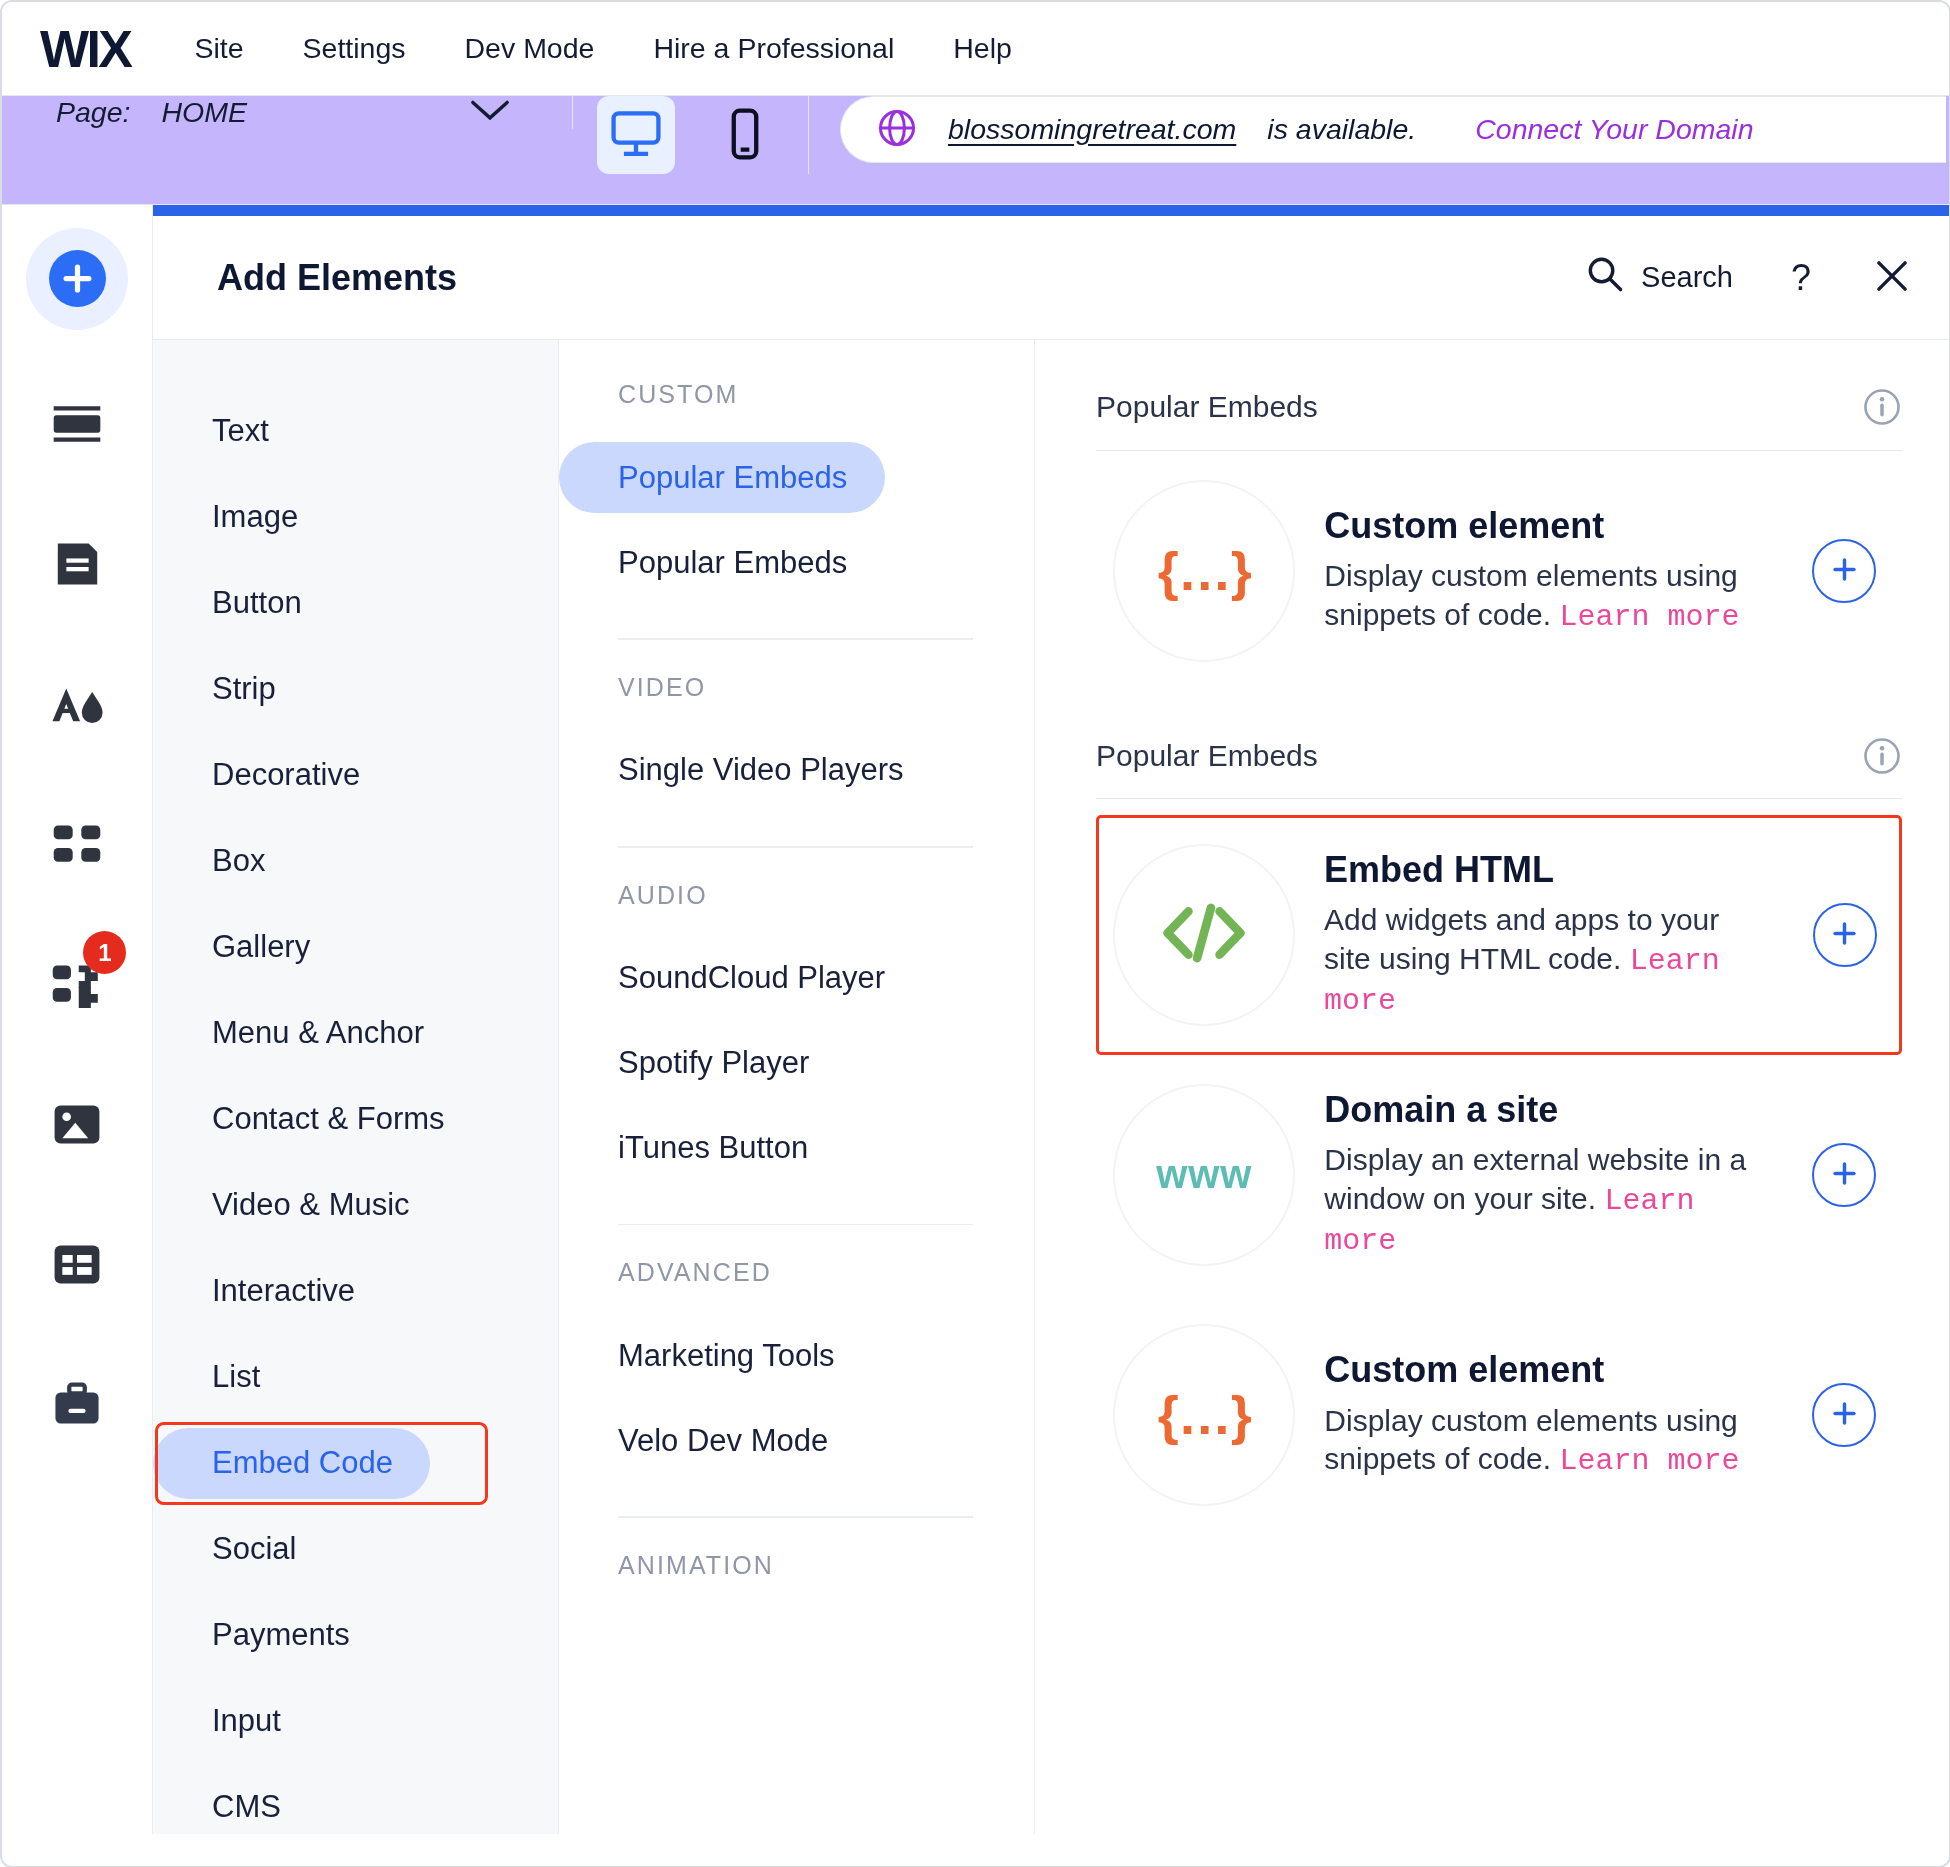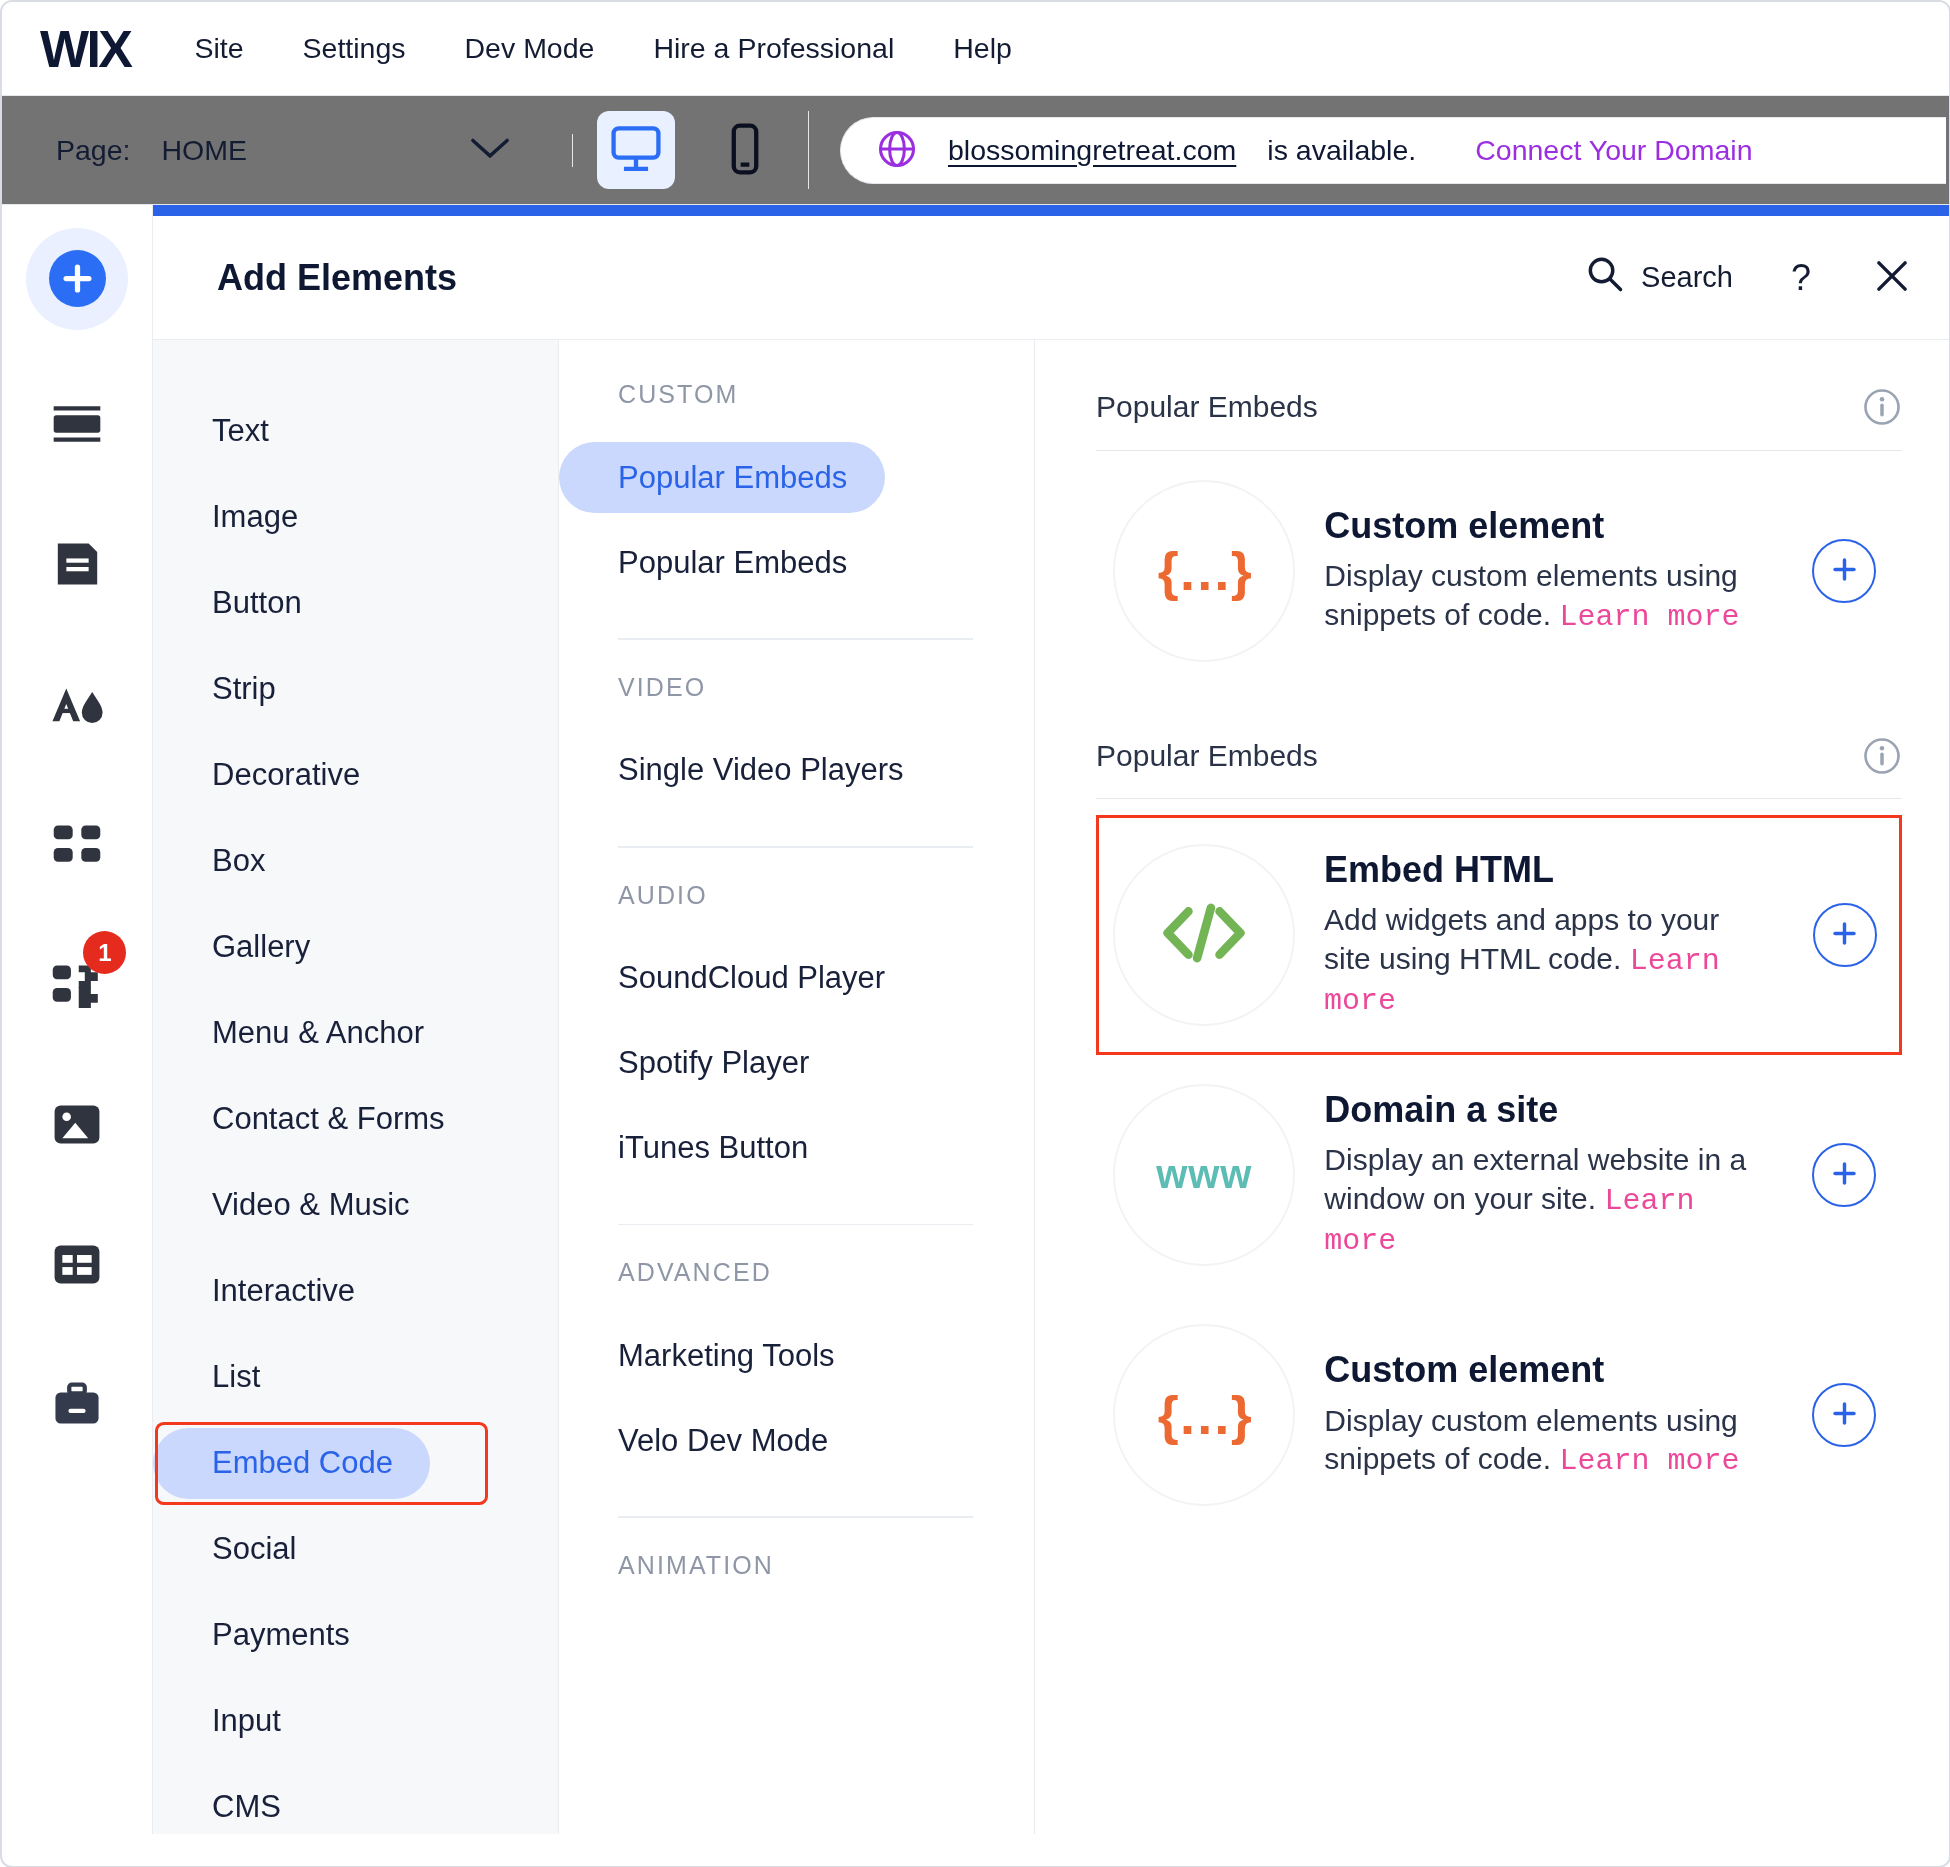--- a/index.html
+++ b/index.html
@@ -39,23 +39,24 @@
     font-size: 28.5px;
     color: #131c33;
     margin-right: 59px;
     white-space: nowrap;
     cursor: pointer;
   }
 
   
   .secondbar {
     height: 109px;
-    display: flex; align-items: center;
+    display: flex; align-items: flex-start;
     border-bottom: 1.7px solid #e4e8ed;
-    background: #737373;
+    background: #c4b5fd;
+    font-style: italic;
   }
   .page-sel {
     width: 571px;
     display: flex; align-items: center;
     padding-left: 54px;
     border-right: 1.7px solid #e4e8ed;
     cursor: pointer;
   }
   .page-label { font-size: 28.5px; color: #131c33; }
   .page-value { font-size: 28.5px; color: #131c33; margin-left: 31px; }
@@ -278,21 +279,21 @@
 
   .card {
     display: flex; align-items: center;
     padding: 29px 26px 29px 17.3px;
     gap: 29px;
     position: relative;
     cursor: pointer;
   }
   .card.highlight {
     border: 3.5px solid #f3381e;
-    border-radius: 0;
+    border-radius: 5px;
     padding: 26px 22.5px 26px 14px;
     margin-top: 15.6px;
   }
   .card-thumb {
     width: 182px; height: 182px;
     flex: 0 0 182px;
     border-radius: 50%;
     border: 2.6px solid #f2f3f5;
     display: flex; align-items: center; justify-content: center;
   }

